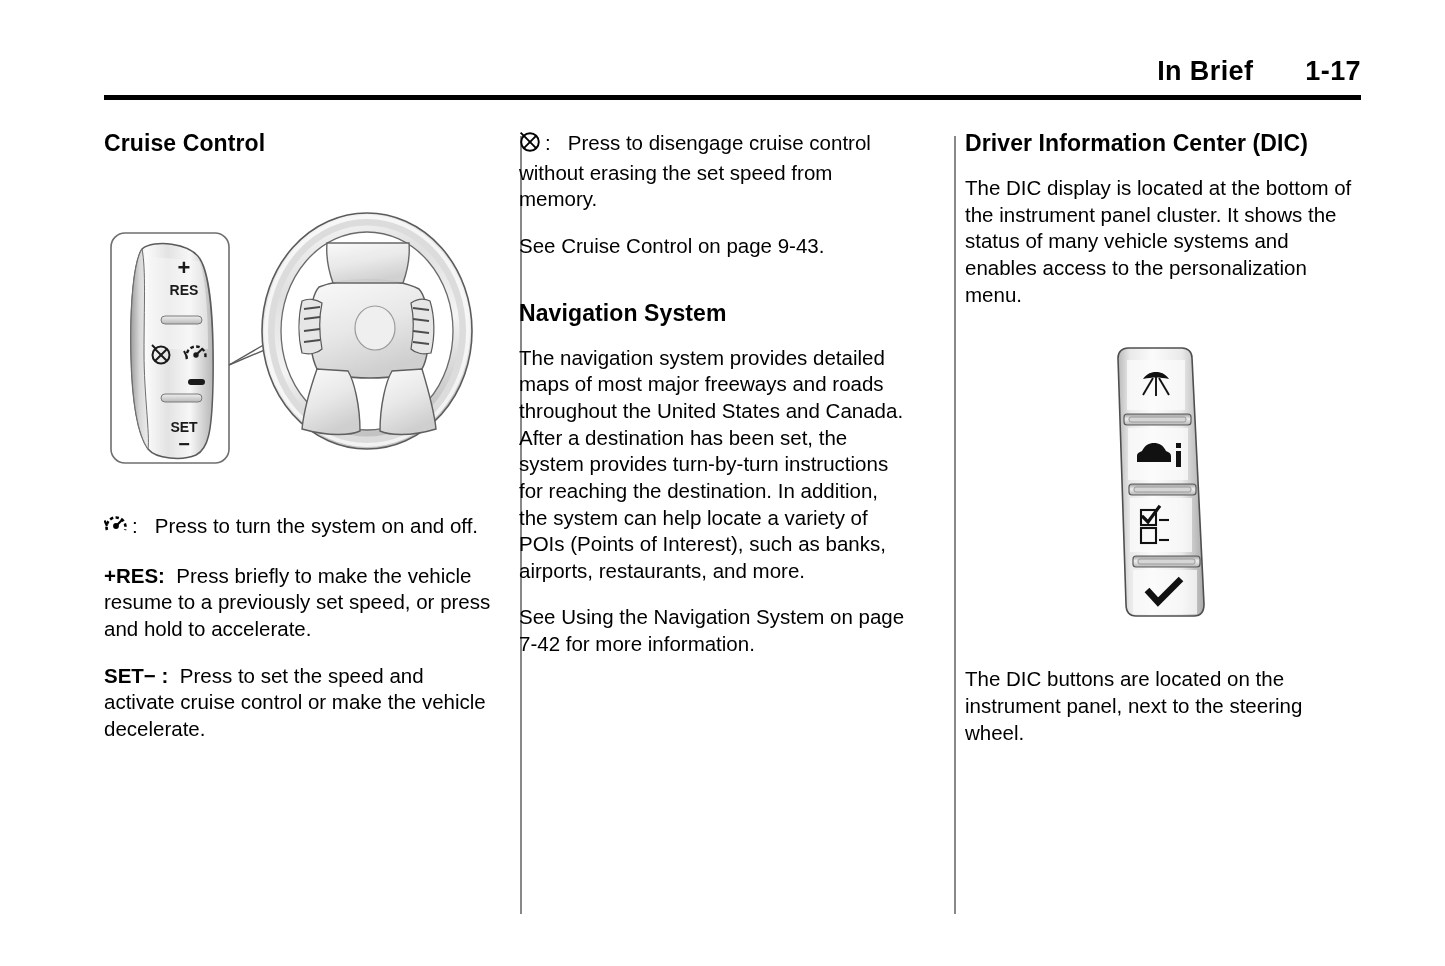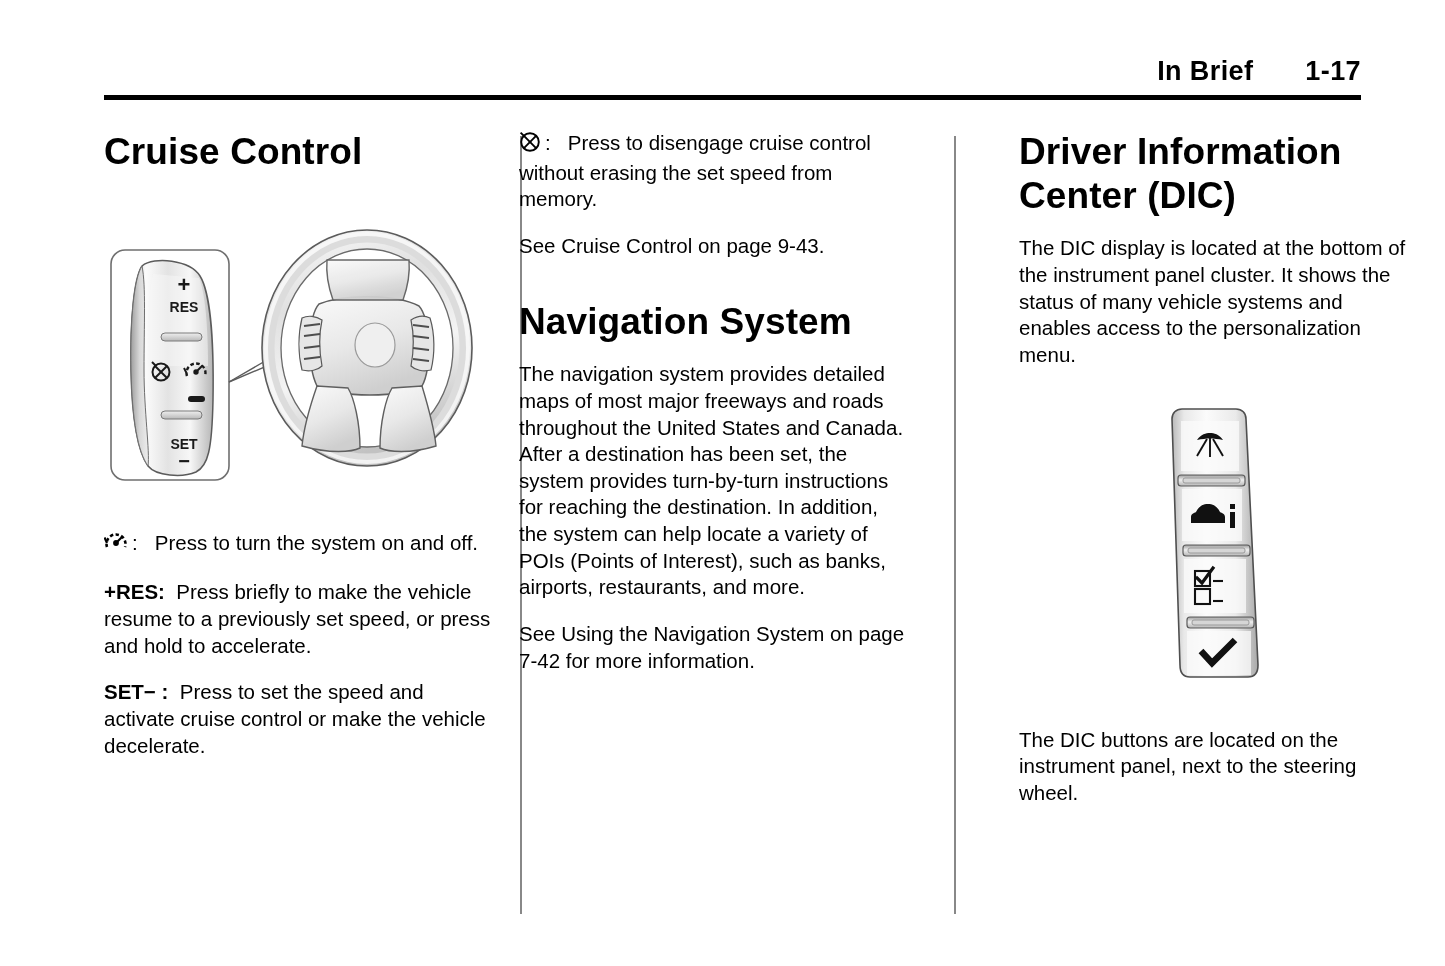--- a/index.html
+++ b/index.html
@@ -58,35 +58,35 @@
     top: 130px;
     width: 1445px;
     height: 800px;
   }
   .col {
     position: absolute;
     top: 0;
   }
   .col-1 { left: 104px;  width: 392px; }
   .col-2 { left: 519px;  width: 392px; }
-  .col-3 { left: 1019px;  width: 392px; }
+  .col-3 { left: 965px;  width: 392px; }
 
   .divider {
     position: absolute;
     top: 6px;
     width: 2px;
     height: 778px;
     background: #888888;
   }
   .divider-1 { left: 520px; }
   .divider-2 { left: 954px; }
 
   
   h1.section-title {
-    font-size: 37px;
+    font-size: 23px;
     font-weight: bold;
     margin: 0 0 26px 0;
     line-height: 1.18;
     letter-spacing: 0.1px;
   }
   h1.section-title.tight { margin-bottom: 18px; }
 
   p.body-text {
     font-size: 20.5px;
     line-height: 1.30;

